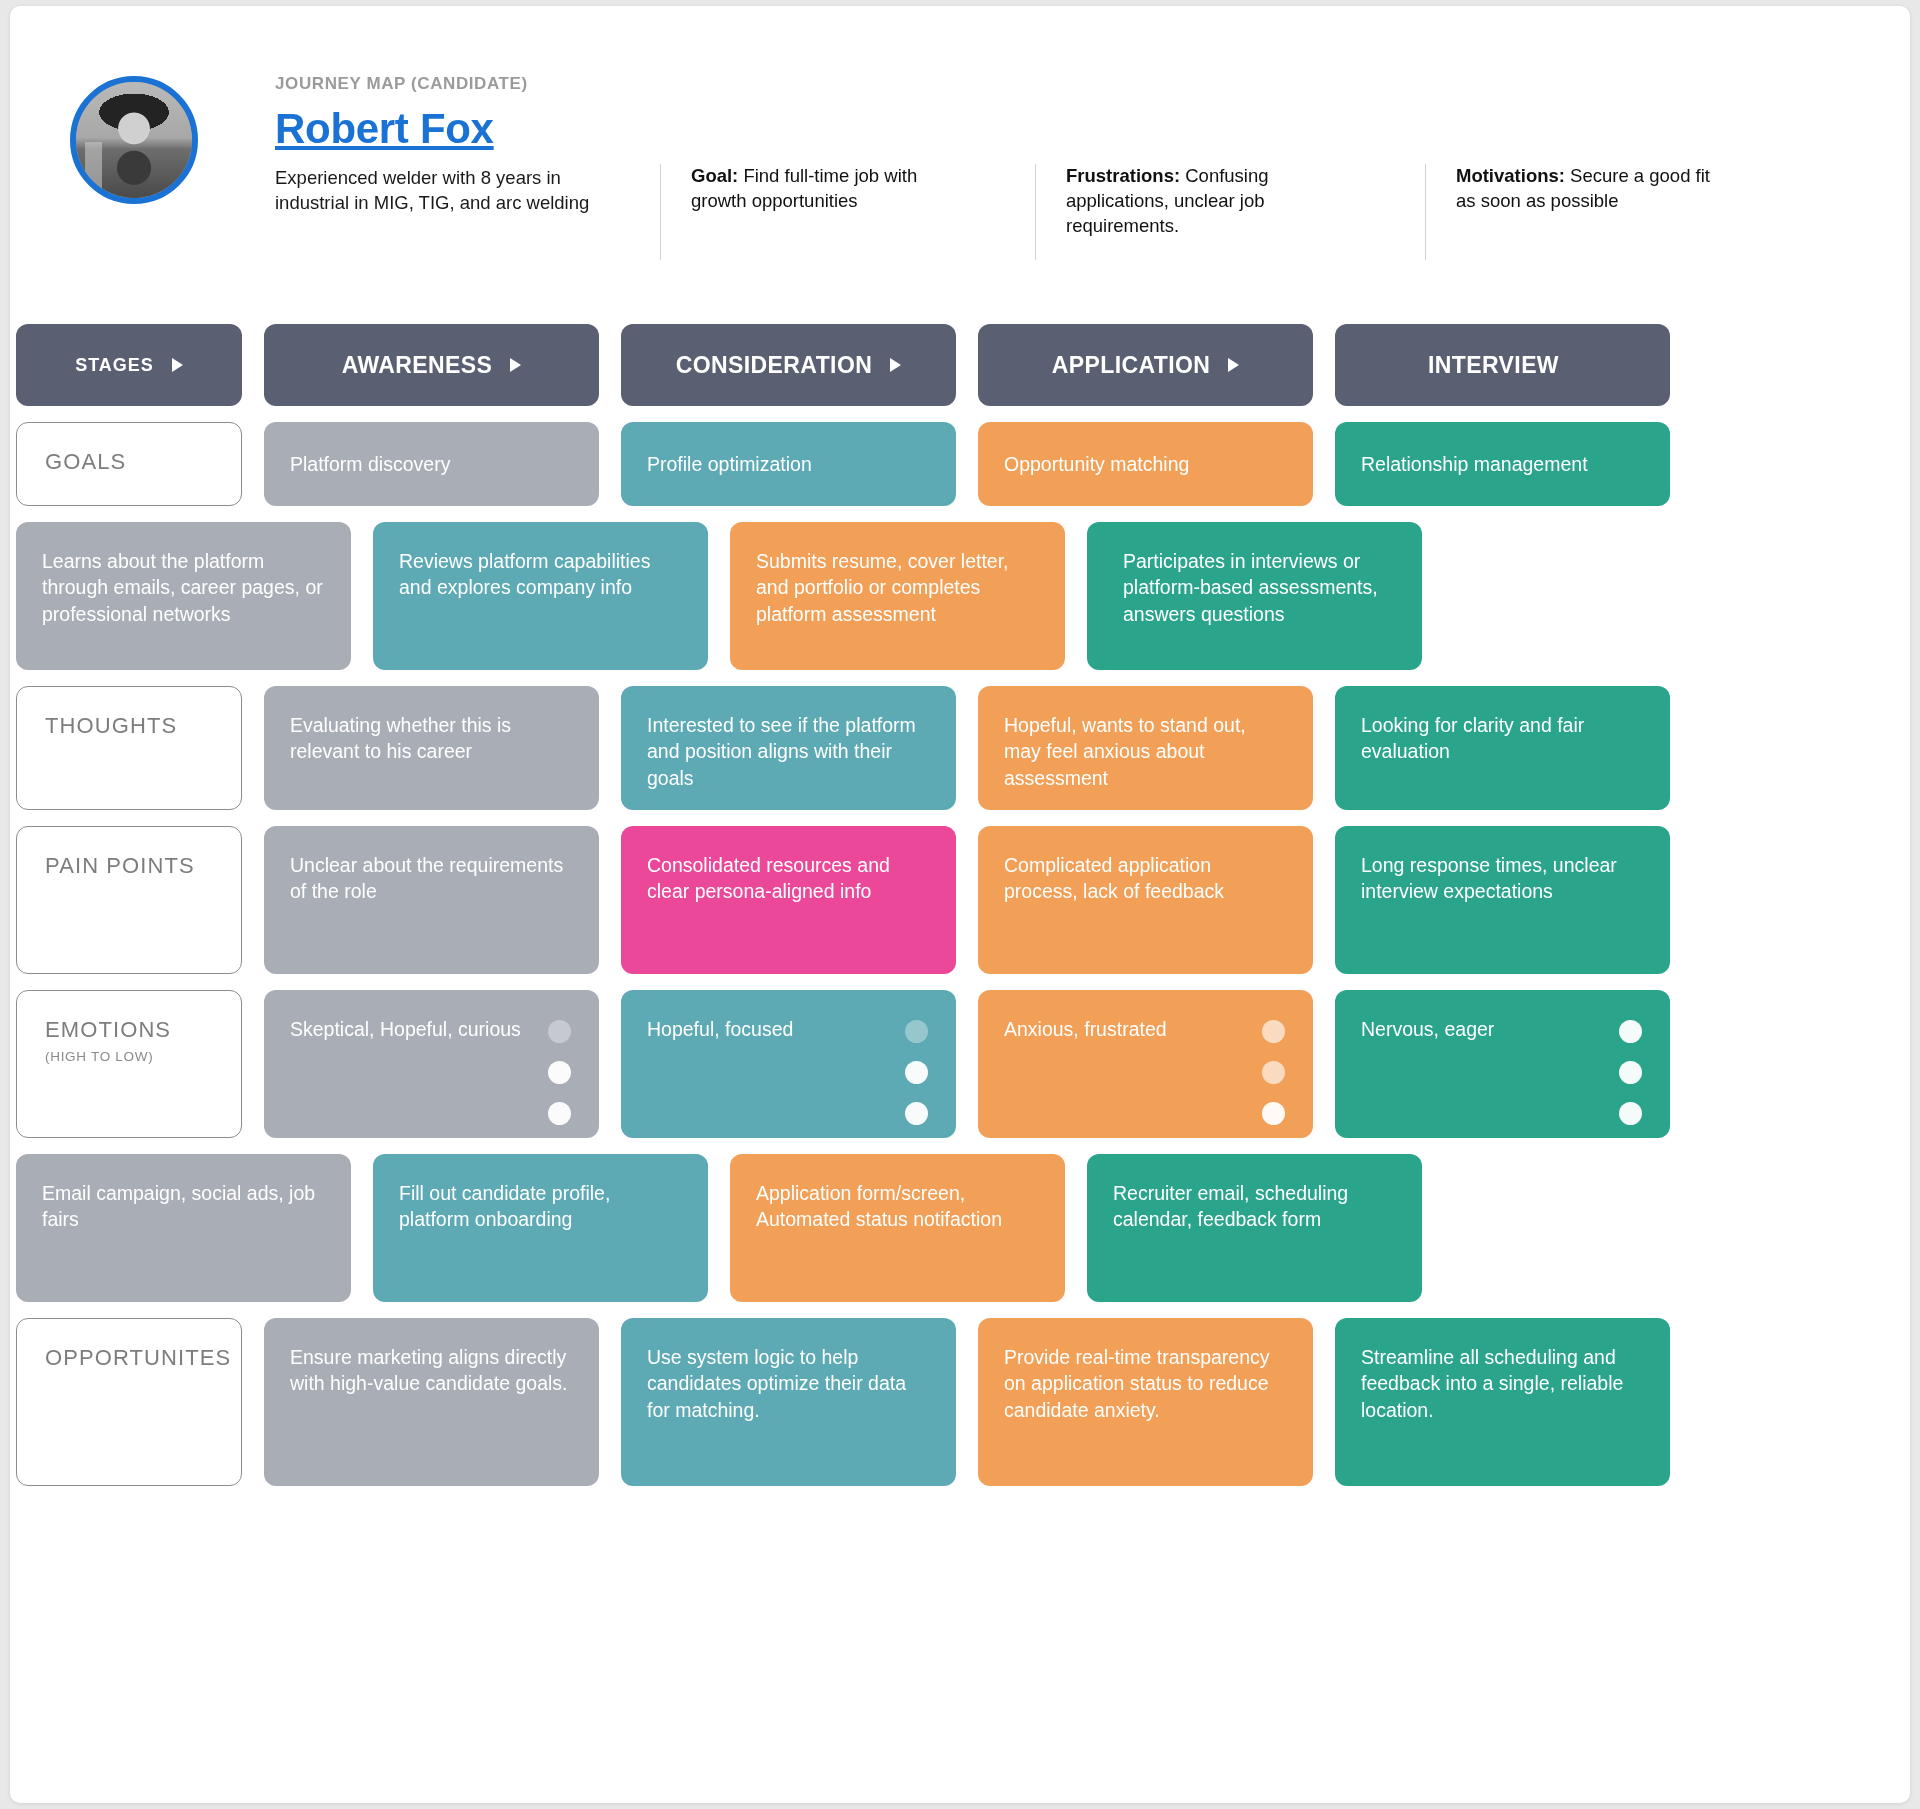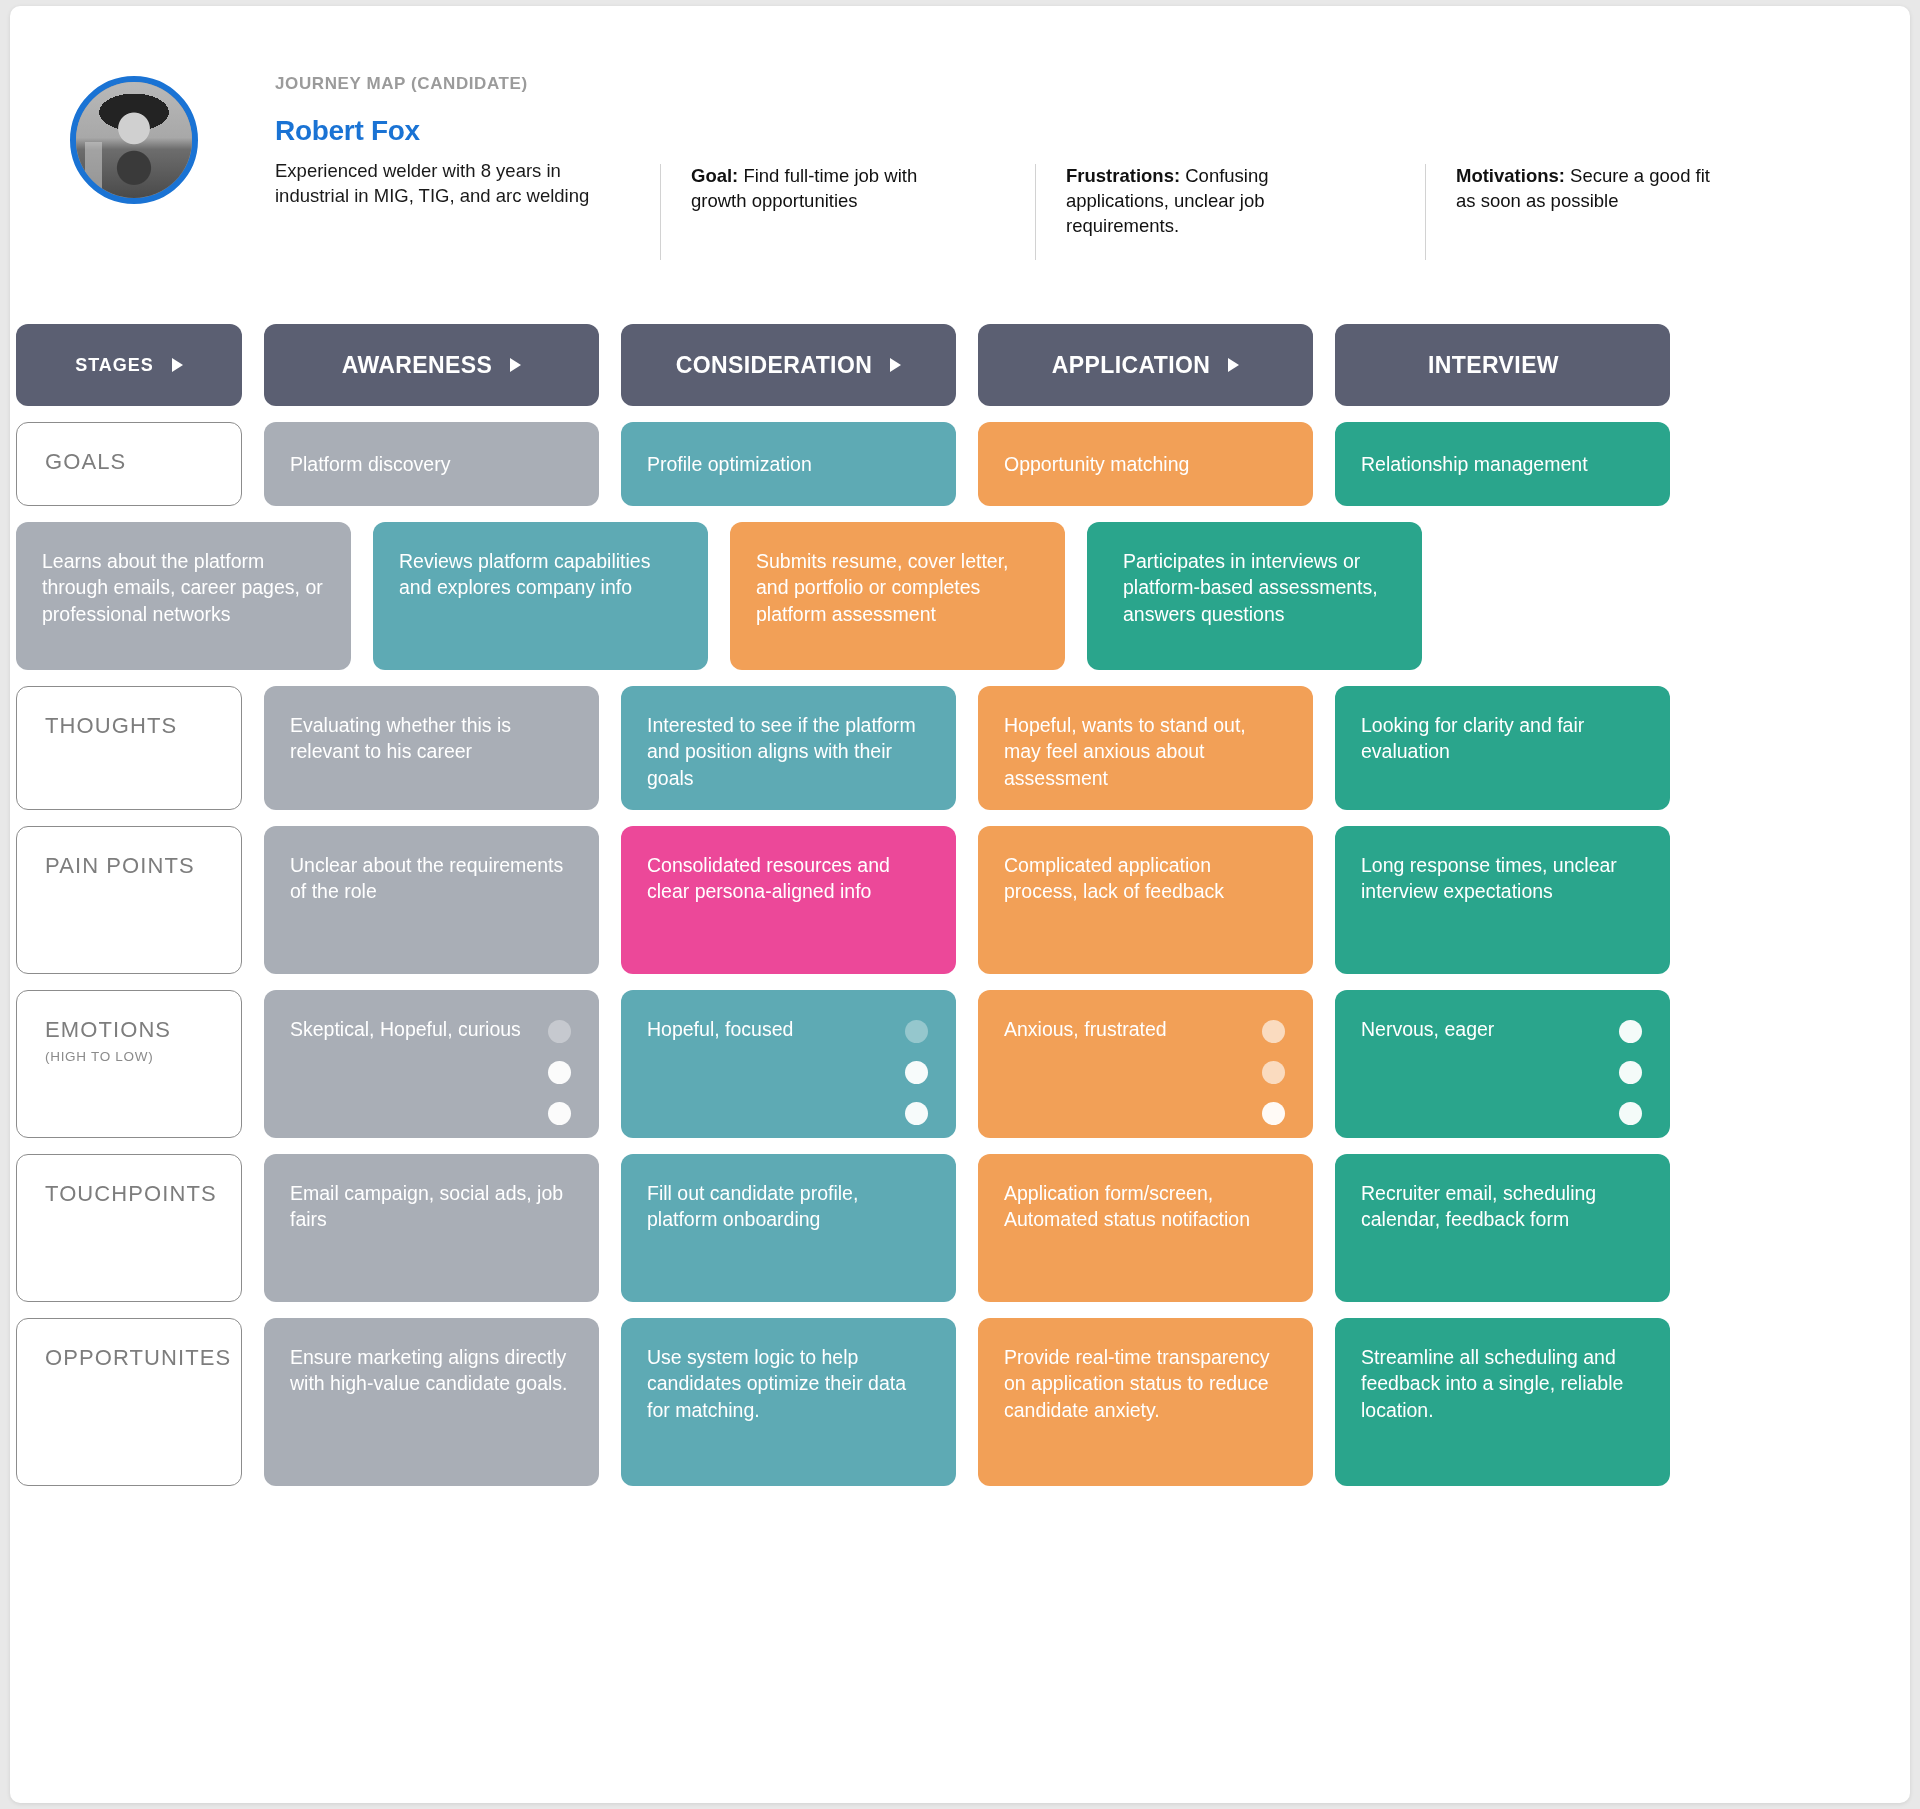--- a/index.html
+++ b/index.html
@@ -70,26 +70,27 @@
     width: 320px;
   }
   .persona-eyebrow {
     font-size: 17px;
     font-weight: bold;
     letter-spacing: 0.6px;
     color: #9b9b9b;
     line-height: 1.2;
   }
   .persona-name {
-    font-size: 28px;
+    font-size: 42px;
     font-weight: bold;
     color: #1a73d4;
     line-height: 1.18;
-    margin-top: 20px;
+    margin-top: 10px;
     letter-spacing: -0.3px;
+    text-decoration: underline;
   }
   .persona-desc {
     margin-top: 12px;
     font-size: 18.5px;
     line-height: 1.34;
     color: #1a1a1a;
   }
 
   .attr-col {
     position: absolute;
@@ -339,23 +340,20 @@
               <span class="emotion-dot mid"></span>
               <span class="emotion-dot"></span>
             </span></div>
           <div class="cell col-stage content-cell" style="background: rgb(42, 165, 140);"><span>Nervous, eager</span><span class="emotion-dots">
               <span class="emotion-dot"></span>
               <span class="emotion-dot"></span>
               <span class="emotion-dot"></span>
             </span></div>
         </div>
         <div class="grid-row r-touchpoints">
-          <div class="cell col-label row-label">
-            <div class="row-label-title">TOUCHPOINTS</div>
-          </div>
           <div class="cell col-stage content-cell" style="background: rgb(169, 174, 182);"><span>Email campaign, social ads, job fairs</span></div>
           <div class="cell col-stage content-cell" style="background: rgb(94, 170, 180);"><span>Fill out candidate profile, platform onboarding</span></div>
           <div class="cell col-stage content-cell" style="background: rgb(242, 160, 87);"><span>Application form/screen, Automated status notifaction</span></div>
           <div class="cell col-stage content-cell" style="background: rgb(42, 165, 140);"><span>Recruiter email, scheduling calendar, feedback form</span></div>
         </div>
         <div class="grid-row r-opportunities">
           <div class="cell col-label row-label">
             <div class="row-label-title">OPPORTUNITES</div>
           </div>
           <div class="cell col-stage content-cell" style="background: rgb(169, 174, 182);"><span>Ensure marketing aligns directly with high-value candidate goals.</span></div>

